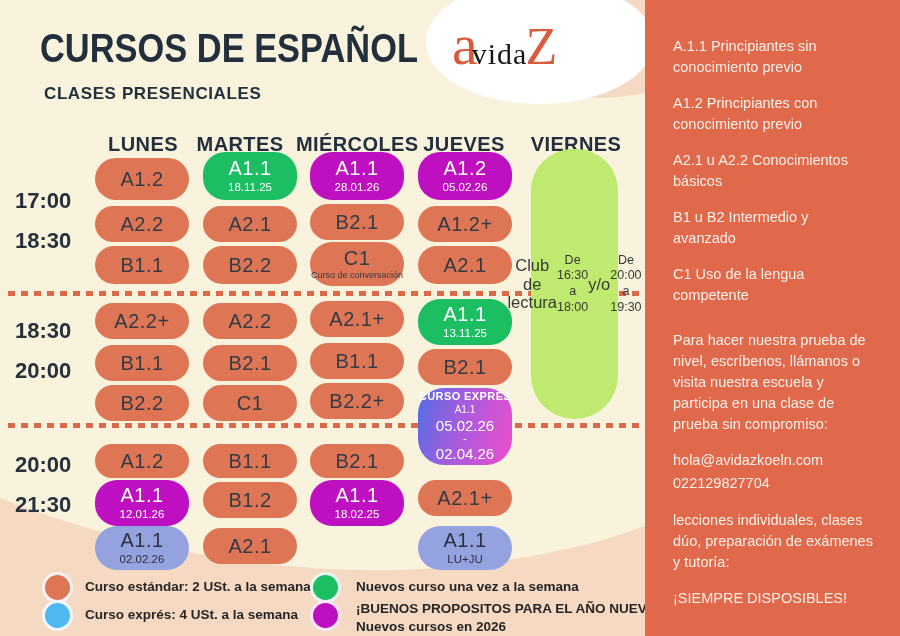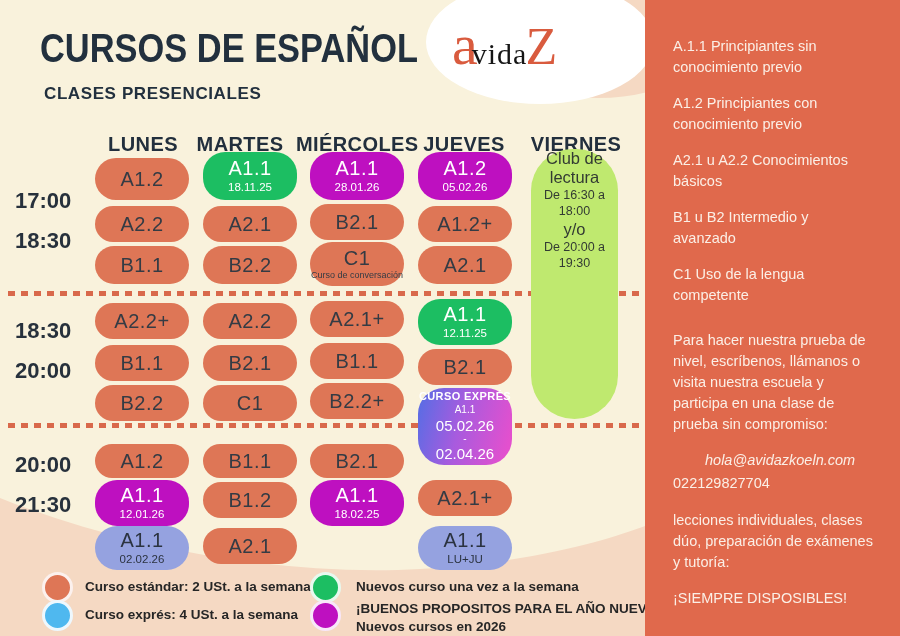--- a/index.html
+++ b/index.html
@@ -7,21 +7,21 @@
   .poster{position:relative;width:900px;height:636px;background:#F9F2DC;overflow:hidden;}
 
   
   .corner-peach{position:absolute;left:468px;top:-62px;width:260px;height:160px;border-radius:50%;background:#F5D9C3;z-index:0;}
   .logo-ellipse{position:absolute;left:426px;top:-20px;width:228px;height:124px;border-radius:50%;background:#FFFFFF;z-index:1;}
   .bottom-wave{position:absolute;left:0;bottom:0;width:645px;height:170px;z-index:0;}
 
   
   .sidebar{position:absolute;right:0;top:0;width:255px;height:636px;background:#E0694C;z-index:5;box-sizing:border-box;padding:36px 26px 0 28px;color:#FBEFE6;font-size:14.5px;line-height:1.45;}
   .sidebar p{margin:0 0 15px 0;white-space:pre-line;}
-  .sidebar .email{font-style:italic;margin-bottom:2px;margin-top:6px;margin-left:32px;}
+  .sidebar .email{margin-bottom:2px;margin-top:6px;}
   .sidebar .phone{margin-bottom:16px;}
   .sidebar .always{margin-top:4px;}
 
   
   .title{position:absolute;left:40px;top:26px;font-size:37px;font-weight:700;color:#22303E;letter-spacing:0px;z-index:1;transform:scale(0.93,1.08);transform-origin:left top;white-space:nowrap;}
   .subtitle{position:absolute;left:44px;top:84px;font-size:17px;font-weight:700;color:#22303E;letter-spacing:0.6px;z-index:1;}
 
   
   .logo{position:absolute;left:452px;top:16px;z-index:2;display:flex;align-items:baseline;font-family:"Liberation Serif", serif;}
   .logo .la{font-size:58px;color:#D95B3E;line-height:1;}
@@ -45,21 +45,21 @@
   .pill.blue{background:#95A2E0;color:#2B3340;}
   .pill.orange .ps{font-size:9px;}
   .pill.expres{background:linear-gradient(105deg,#5C6CE4 5%,#A85BDE 45%,#E350CE 92%);color:#FFFFFF;border-radius:26px;}
   .pill.expres .x1{font-size:11px;font-weight:700;letter-spacing:0.4px;}
   .pill.expres .x2{font-size:10px;margin-top:2px;}
   .pill.expres .x3{font-size:15px;margin-top:2px;}
   .pill.expres .x4{font-size:10px;margin-top:1px;}
   .pill.expres .x5{font-size:15px;margin-top:1px;}
 
   
-  .friday-blob{position:absolute;left:531px;top:149px;width:87px;height:270px;background:#BFE96F;border-radius:44px 44px 46px 46px;z-index:3;display:flex;flex-direction:column;align-items:center;color:#333B33;text-align:center;padding:0 6px;box-sizing:border-box;}
+  .friday-blob{position:absolute;left:531px;top:149px;width:87px;height:270px;background:#BFE96F;border-radius:44px 44px 46px 46px;z-index:3;display:flex;align-items:center;justify-content:center;color:#333B33;text-align:center;padding:0 6px;box-sizing:border-box;}
   .friday-blob .fl{font-size:16.5px;line-height:1.15;}
   .friday-blob .fs{font-size:12.5px;line-height:1.25;margin:1px 0;}
 
   
   .legend-dot{position:absolute;width:25px;height:25px;border-radius:50%;border:3px solid rgba(255,255,255,0.9);box-sizing:content-box;z-index:2;}
   .legend-text{position:absolute;font-size:13.5px;font-weight:600;color:#262626;z-index:2;white-space:nowrap;}
   .legend-text.strong{font-weight:700;}
 </style>
 </head>
 <body>
@@ -144,21 +144,21 @@
     <span class="pl">A2.2+</span>
     </div>
   <div class="pill orange" style="left:203px;top:303px;width:94px;height:36px;">
     <span class="pl">A2.2</span>
     </div>
   <div class="pill orange" style="left:310px;top:301px;width:94px;height:36px;">
     <span class="pl">A2.1+</span>
     </div>
   <div class="pill green" style="left:418px;top:299px;width:94px;height:46px;">
     <span class="pl">A1.1</span>
-      <span class="ps">12.11.25</span>
+      <span class="ps">13.11.25</span>
     </div>
 
   <div class="pill orange" style="left:95px;top:345px;width:94px;height:36px;">
     <span class="pl">B1.1</span>
     </div>
   <div class="pill orange" style="left:203px;top:345px;width:94px;height:36px;">
     <span class="pl">B2.1</span>
     </div>
   <div class="pill orange" style="left:310px;top:343px;width:94px;height:36px;">
     <span class="pl">B1.1</span>

